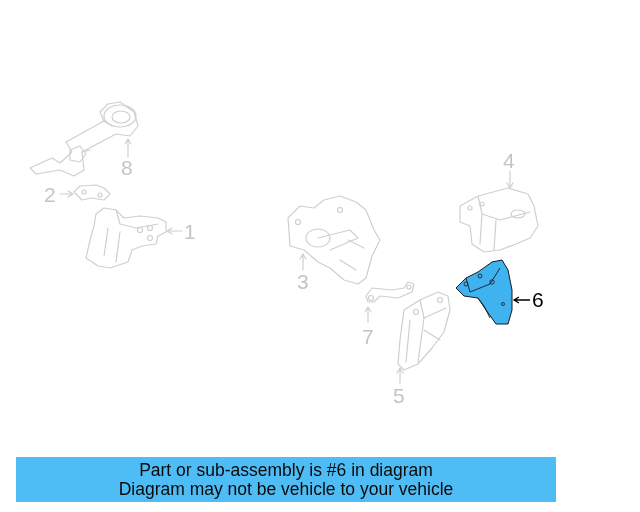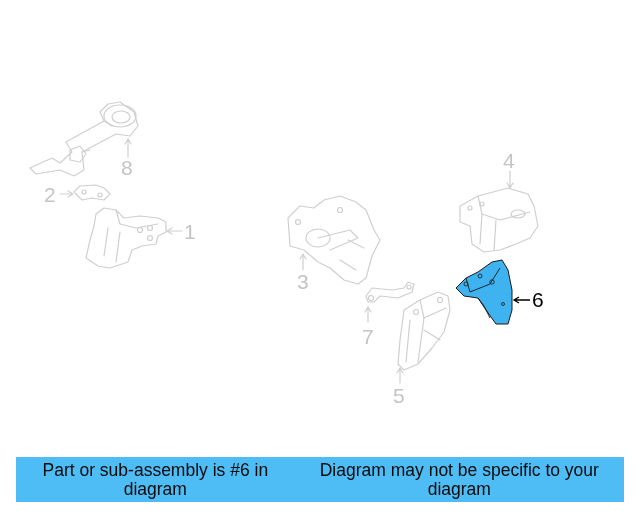--- a/index.html
+++ b/index.html
@@ -1,21 +1,21 @@
 <!DOCTYPE html>
 <html><head>
 <meta charset="utf-8">
 <style>
   html, body { margin:0; padding:0; background:#ffffff; }
   body { width:640px; height:512px; position:relative; overflow:hidden; font-family:"Liberation Sans", sans-serif; }
   #diagram { position:absolute; left:0; top:0; width:640px; height:450px; }
   .callout { position:absolute; font-family:"Liberation Sans", sans-serif; font-size:21px; color:#c4c4c4; line-height:1; }
   .callout.active { color:#000000; }
-  #banner { position:absolute; left:16px; top:457px; width:608px; height:45px; background:#4fbdf5;
-            display:flex; align-items:center; justify-content:center;text-align:center; }
+  #banner { position:absolute; left:16px; top:457px; width:540px; height:45px; background:#4fbdf5;
+            display:flex; flex-direction:column; align-items:center; justify-content:center; }
   #banner span { font-size:17.5px; color:#0a0a0a; line-height:19px; }
 </style>
 </head>
 <body>
 
 <svg id="diagram" viewBox="0 0 640 450" xmlns="http://www.w3.org/2000/svg">
   <g fill="none" stroke="#cfcfcf" stroke-width="1.2" stroke-linejoin="round" stroke-linecap="round">
 
     <g>
       <path d="M30,168 L52,158 L60,163 L72,152 L66,142 L104,121 L100,112 L108,104 L120,102 L134,112 L138,126 L130,136 L116,134 L82,152 L84,170 L74,176 L60,170 L36,174 Z"></path>
@@ -97,14 +97,14 @@
 <div class="callout" style="left:44px;top:184px;">2</div>
 <div class="callout" style="left:184px;top:221px;">1</div>
 <div class="callout" style="left:297px;top:271px;">3</div>
 <div class="callout" style="left:503px;top:150px;">4</div>
 <div class="callout active" style="left:532px;top:289px;">6</div>
 <div class="callout" style="left:362px;top:326px;">7</div>
 <div class="callout" style="left:393px;top:385px;">5</div>
 
 <div id="banner">
   <span>Part or sub-assembly is #6 in diagram</span>
-  <span>Diagram may not be specific to your diagram</span>
+  <span>Diagram may not be vehicle to your vehicle</span>
 </div>
 
 </body></html>

